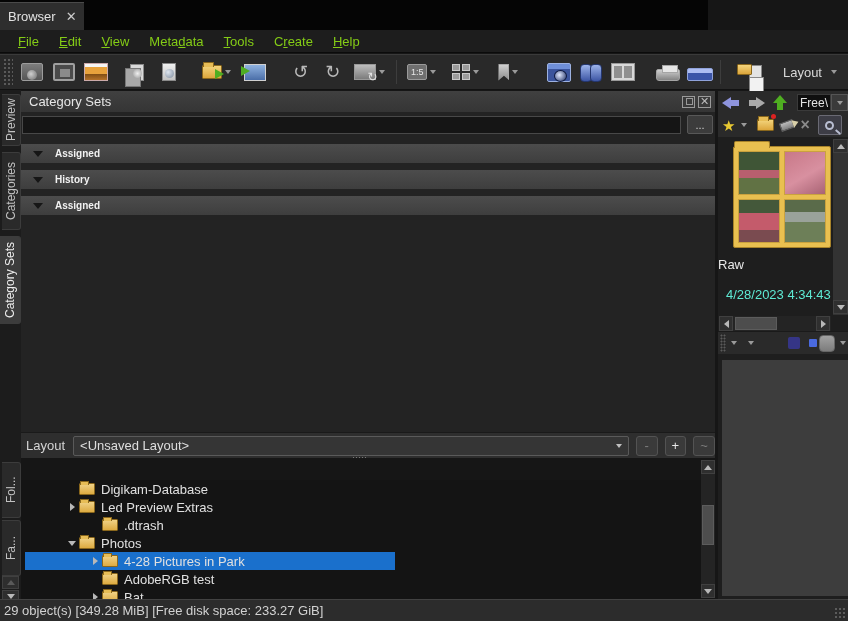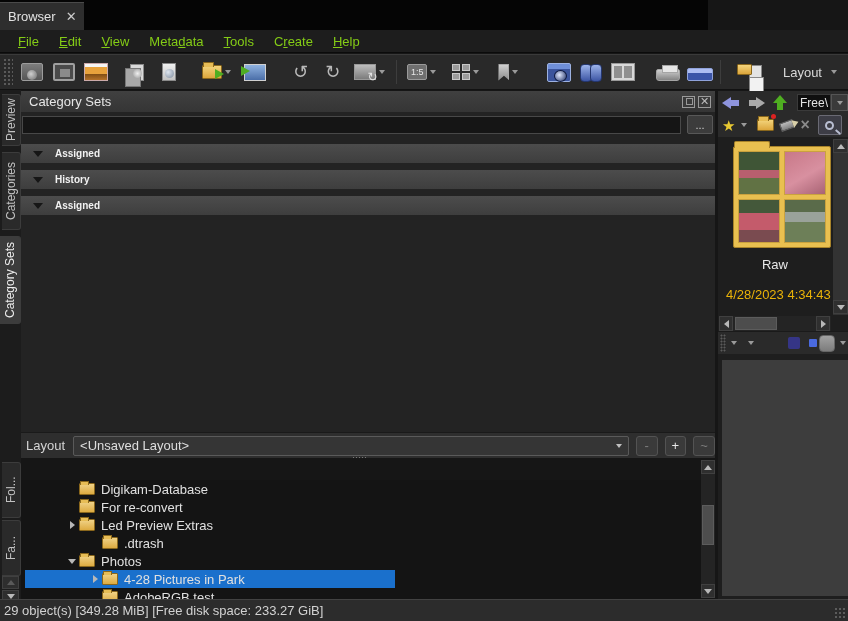--- a/index.html
+++ b/index.html
@@ -181,22 +181,22 @@
 
   .thumb-area { position:relative; height:194px; background:#1e1e1e; }
   .fthumb { position:absolute; left:15px; top:9px; width:98px; height:102px; background:#e9c050; border:1px solid #a8832a; border-radius:2px; }
   .fthumb::before { content:""; position:absolute; left:0; top:-6px; width:34px; height:6px; background:#e9c050; border:1px solid #a8832a; border-bottom:none; border-radius:2px 2px 0 0; }
   .fgrid { position:absolute; inset:4px; display:grid; grid-template-columns:1fr 1fr; grid-template-rows:1fr 1fr; gap:4px; }
   .ph { border:1px solid #caa23e; }
   .ph1 { background:linear-gradient(#3f5536 0 42%, #b85f6e 42% 62%, #617244 62%); }
   .ph2 { background:linear-gradient(150deg, #c87888, #d890a0 55%, #a86374); }
   .ph3 { background:linear-gradient(#44583a 0 30%, #c45b6b 30% 72%, #7a4b50 72%); }
   .ph4 { background:linear-gradient(#5a6b4a 0 28%, #9aa29a 28% 52%, #6d7f58 52%); }
-  .thumb-label { position:absolute; left:0; top:120px; width:114px; text-align:center; color:#e8e8e8; }
-  .thumb-date { position:absolute; left:8px; top:150px; width:106px; color:#eab308; white-space:nowrap; overflow:hidden; }
+  .thumb-label { position:absolute; left:0; top:120px; width:114px; text-align:left; color:#e8e8e8; }
+  .thumb-date { position:absolute; left:8px; top:150px; width:106px; color:#5eead4; white-space:nowrap; overflow:hidden; }
   .vscroll { position:absolute; right:0; top:2px; width:15px; height:176px; background:#333333; }
   .hscroll { position:absolute; left:1px; bottom:0; width:112px; height:15px; background:#242424; }
   .hthumb { position:absolute; left:16px; top:1px; width:42px; height:13px; background:#4d4d4d; border:1px solid #5c5c5c; }
 
   .slider-row { height:23px; background:#2a2a2a; display:flex; align-items:center; gap:5px; padding-left:2px; position:relative;
                 border-top:1px solid #1a1a1a; }
   .grip-v2 { width:6px; height:18px; background-image:radial-gradient(#5a5a5a 0.9px, transparent 1.1px); background-size:3px 3px; }
   .blue-sq { width:12px; height:12px; background:#3c3cb8; opacity:0.65; border-radius:2px; margin-left:26px; }
   .zslider { display:flex; align-items:center; gap:2px; margin-left:4px; }
   .zseg { width:8px; height:8px; background:#4a6ae0; border-radius:1px; }
@@ -366,25 +366,20 @@
   </div>
   <div class="splitter-dots"></div>
 
   <div class="tree" id="tree">
       <div class="trow" style="padding-left: 44px;">
         <div class="expbox"></div>
         <div class="ficon"></div>
         <span>Digikam-Database</span>
       </div>
       <div class="trow" style="padding-left: 44px;">
-        <div class="expbox"></div>
-        <div class="ficon"></div>
-        <span>For re-convert</span>
-      </div>
-      <div class="trow" style="padding-left: 44px;">
         <div class="expbox">
           <div class="tri-r2"></div>
         </div>
         <div class="ficon"></div>
         <span>Led Preview Extras</span>
       </div>
       <div class="trow" style="padding-left: 67px;">
         <div class="expbox"></div>
         <div class="ficon"></div>
         <span>.dtrash</span>

